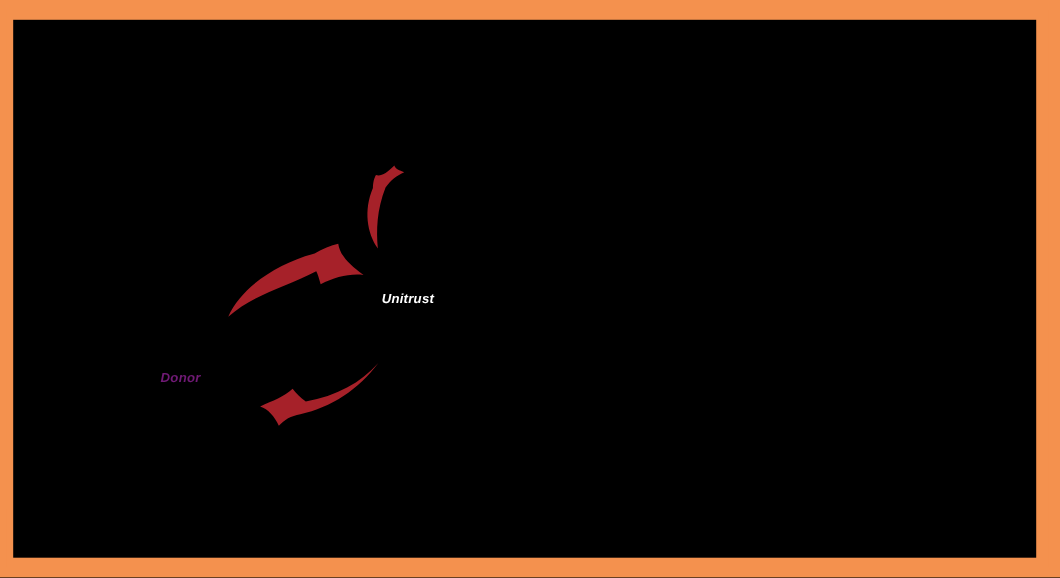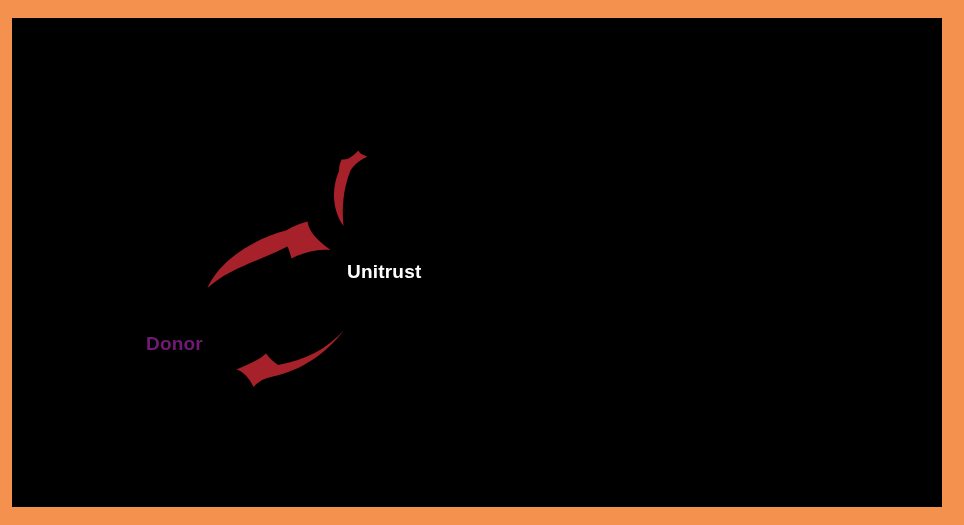--- a/index.html
+++ b/index.html
@@ -32,24 +32,25 @@
     left: 0;
     top: 0;
     width: 964px;
     height: 525px;
     z-index: 1;
   }
   .node-label {
     position: absolute;
     z-index: 2;
     font-weight: 700;
-    font-size: 19px;
+    font-size: 12px;
     line-height: 19px;
     letter-spacing: 0.2px;
     white-space: nowrap;
+    font-style: italic;
   }
   .label-donor {
     left: 140px;
     top: 325px;
   }
   .label-unitrust {
     left: 341px;
     top: 253px;
   }
 </style>

